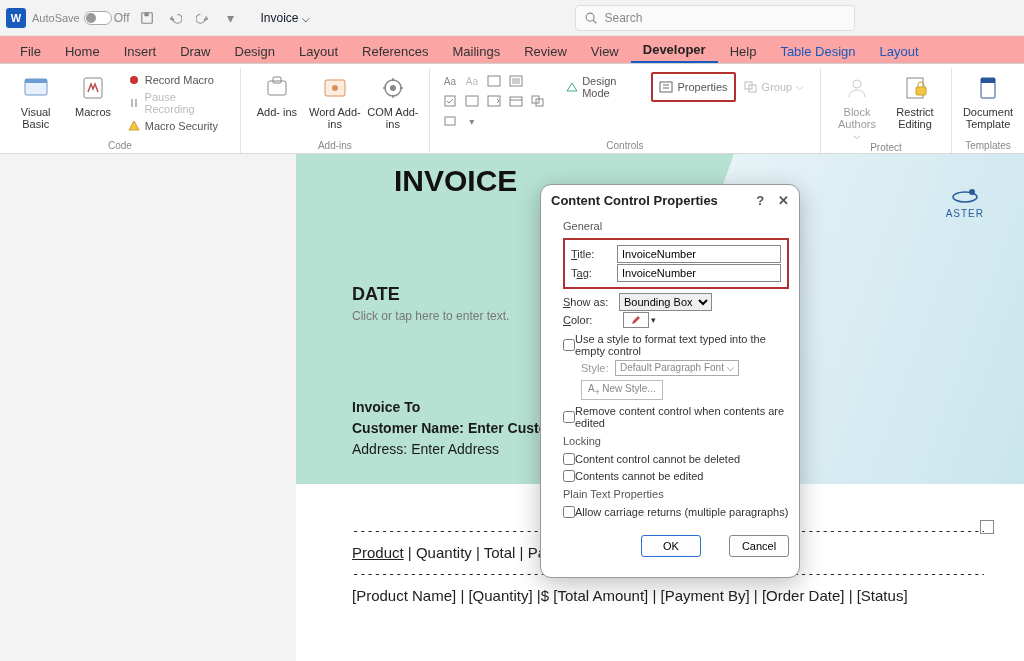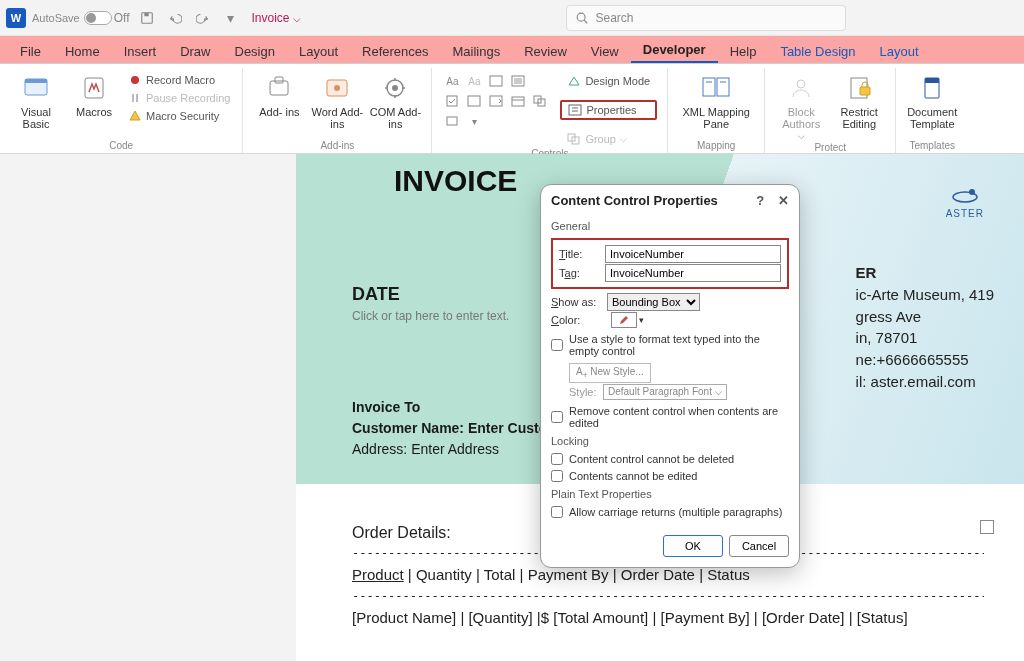--- a/index.html
+++ b/index.html
@@ -6,21 +6,21 @@
   body { width:1024px; height:661px; background:#fff; overflow:hidden; font-size:12px; color:#333;}
   
   
   .titlebar { height:36px; background:#f3f3f3; display:flex; align-items:center; padding:0 6px; gap:6px; border-bottom:1px solid #e6e6e6;}
   .word-icon { width:20px; height:20px; background:#185abd; border-radius:3px; display:flex; align-items:center;justify-content:center;color:#fff;font-weight:bold;font-size:11px;}
   .autosave { color:#888; font-size:11px; display:flex; align-items:center; gap:4px;}
   .toggle-off { width:28px; height:14px; border:1px solid #aaa; border-radius:7px; position:relative; background:#fff;}
   .toggle-off::after{content:"";width:10px;height:10px;background:#999;border-radius:50%;position:absolute;top:1px;left:1px;}
   .toggle-label { font-size:12px; color:#888; margin-left:-2px;}
   .qat-btn { width:22px; height:22px; display:flex;align-items:center;justify-content:center;color:#888;font-size:14px;border-radius:3px;}
-  .doc-name { color:#be185d; font-size:12px; margin-left:4px;}
+  .doc-name { color:#0f172a; font-size:12px; margin-left:13px;}
   .searchbox { margin-left:260px; width:280px; height:26px; background:#fafafa; border:1px solid #ddd; border-radius:4px; display:flex;align-items:center;padding:0 8px;gap:6px;color:#888;}
   .searchbox svg{width:14px;height:14px;}
   
   
   .tabs { height:28px; display:flex; align-items:flex-end; padding:0 8px; gap:0; background:#fca5a5; border-bottom:1px solid #d0d0d0;}
   .tab { padding:6px 12px 4px 12px; font-size:13px; color:#333; cursor:pointer;}
   .tab.active { border-bottom:2px solid #185abd; font-weight:600; color:#222;}
   .tab.context { color:#185abd;}
   
   
@@ -29,21 +29,21 @@
   .group-body{flex:1;display:flex;align-items:flex-start;gap:6px;}
   .group-label { font-size:10px; color:#888; text-align:center; padding-bottom:2px;}
   .big-btn { width:52px; display:flex;flex-direction:column;align-items:center;gap:2px; padding-top:2px;}
   .big-btn .ic { width:32px;height:32px; display:flex;align-items:center;justify-content:center;}
   .big-btn span{font-size:11px; text-align:center; line-height:1.1;}
   .stack { display:flex;flex-direction:column;gap:2px; padding-top:2px;}
   .stack-item{display:flex;align-items:center;gap:4px; font-size:11px; color:#555; padding:1px 2px;}
   .stack-item .sic{width:14px;height:14px;display:flex;align-items:center;justify-content:center;}
   .mini-grid{display:grid;grid-template-columns:repeat(5,20px);grid-template-rows:repeat(3,18px);gap:2px; padding-top:2px;}
   .mini-grid .cell{display:flex;align-items:center;justify-content:center;color:#888;font-size:10px;}
-  .ctl-stack{display:flex;flex-direction:column;gap:10px; padding-top:2px; margin-left:4px;}
+  .ctl-stack{display:flex;flex-direction:row;gap:1px; padding-top:2px; margin-left:4px;}
   .ctl-btn{display:flex;align-items:center;gap:4px;font-size:11px;color:#555;padding:2px 6px;border:1px solid transparent;border-radius:2px;}
   .ctl-btn.hl{border:2px solid #b23030;}
   
   
   .doc-area{height:507px;display:flex;background:#f3f3f3;}
   .gutter{width:296px;}
   .page{flex:1;background:#fff;position:relative;overflow:hidden;}
   .page-bg{
     position:absolute;inset:0;
     background:linear-gradient(110deg,#b7e2d3 0%,#b7e2d3 48%,#e6f3f7 48%,#c5e3eb 100%);
@@ -71,36 +71,36 @@
   .order-cols{font-size:15px;color:#222;padding:6px 0;}
   .order-cols .u{text-decoration:underline;}
   .order-vals{font-size:15px;color:#222;padding-top:6px;}
   
   .cc-check{position:absolute;right:30px;top:366px;width:14px;height:14px;border:1px solid #888;}
   
   
   .dialog{position:absolute;top:184px;left:540px;width:260px;background:#fff;border:1px solid #999;border-radius:11px;box-shadow:0 6px 24px rgba(0,0,0,0.25);z-index:10;}
   .dlg-title{display:flex;align-items:center;justify-content:space-between;padding:8px 10px;font-size:13px;font-weight:600;color:#222;}
   .dlg-title .ctrls{display:flex;gap:14px;color:#555;font-size:13px;}
-  .dlg-body{padding:2px 10px 6px 10px;font-size:11px;color:#333;}
+  .dlg-body{padding:2px 10px 6px 22px;font-size:11px;color:#333;}
   .fieldset-label{color:#555;font-size:11px;margin:2px 0 6px 0;}
   .hl-box{border:2px solid #b23030;padding:4px 6px;margin-bottom:4px;}
   .form-row{display:flex;align-items:center;margin:1px 0;}
   .form-row label{width:46px;text-decoration:underline dotted transparent;}
   .form-row label .u{text-decoration:underline;}
   .form-row input[type=text]{flex:1;height:18px;border:1px solid #888;padding:0 4px;font-size:11px;}
   .form-row select{height:18px;border:1px solid #888;font-size:11px;}
   .color-swatch{width:26px;height:16px;border:1px solid #888;display:inline-flex;align-items:center;justify-content:center;margin-left:4px;}
   .color-swatch .pen{width:12px;height:12px;}
-  .chk-row{display:flex;align-items:center;gap:6px;margin:5px 0 3px 0;}
+  .chk-row{display:flex;align-items:center;margin:5px 0 3px 0;}
   .chk-row input{width:12px;height:12px;}
   .sub{margin-left:18px;}
   .stylebox{display:inline-block;border:1px solid #aaa;padding:1px 4px;color:#888;font-size:10px;}
   .newstyle{display:inline-block;border:1px solid #bbb;padding:2px 6px;font-size:10px;color:#888;margin-top:3px;}
-  .dlg-foot{display:flex;justify-content:flex-end;gap:6px;padding:8px 10px 10px 10px;}
+  .dlg-foot{display:flex;justify-content:flex-end;gap:28px;padding:8px 10px 20px 10px;}
   .dlg-foot button{width:60px;height:22px;border:1px solid #888;background:#fdfdfd;border-radius:3px;font-size:11px;}
   .dlg-foot button.primary{border:1px solid #2a6fd6;}
   
   svg{display:block;}
 </style>
 </head>
 <body>
 
 <div class="titlebar">
   <div class="word-icon">W</div>
@@ -321,37 +321,20 @@
               <rect x="5" y="4" width="7" height="7" fill="none" stroke="#bbb"></rect>
             </svg>
             <span>Group</span> 
             <span style="font-size:9px">⌵</span>
           </div>
       </div>
     </div>
     <div class="group-label">Controls</div>
   </div>
 
-  <div class="group">
-    <div class="group-body">
-      <div class="big-btn" style="width:76px">
-          <div class="ic">
-            <svg width="30" height="26">
-              <rect x="2" y="3" width="12" height="18" fill="none" stroke="#4a7abf"></rect>
-              <rect x="16" y="3" width="12" height="18" fill="none" stroke="#4a7abf"></rect>
-              <line x1="5" y1="7" x2="11" y2="7" stroke="#4a7abf"></line>
-              <line x1="19" y1="7" x2="25" y2="7" stroke="#4a7abf"></line>
-            </svg>
-          </div>
-          <span>XML Mapping
-Pane</span>
-        </div>
-    </div>
-    <div class="group-label">Mapping</div>
-  </div>
 
   <div class="group">
     <div class="group-body">
       <div class="big-btn" style="opacity:.5">
           <div class="ic">
             <svg width="26" height="26">
               <circle cx="13" cy="9" r="4" fill="none" stroke="#999"></circle>
               <path d="M5 22c0-5 5-7 8-7s8 2 8 7" fill="none" stroke="#999"></path>
             </svg>
           </div>
@@ -398,42 +381,33 @@
     <div class="page-white"></div>
     <div class="content">
       <div class="hdr-title">INVOICE</div>
       <div class="company-block">
         <svg class="company-logo" viewBox="0 0 30 22">
             <ellipse cx="15" cy="13" rx="12" ry="5" fill="none" stroke="#2a5d9e" stroke-width="1.5"></ellipse>
             <circle cx="22" cy="8" r="3" fill="#2a5d9e"></circle>
           </svg>
         <div class="company-name">ASTER</div>
       </div>
-      <div class="biz-block">
-        <div style="font-weight:700">ER</div>
-        <div>ic-Arte Museum, 419</div>
-        <div>gress Ave</div>
-        <div>in, 78701</div>
-        <div>ne:+6666665555</div>
-        <div>il: aster.email.com</div>
-      </div>
 
       <div class="date-block">
         <div class="section-h">DATE</div>
         <div class="placeholder">Click or tap here to enter text.</div>
       </div>
 
       <div class="invto">
         <div class="row1">Invoice To</div>
         <div><span class="lbl">Customer Name:</span> <span style="font-weight:700">Enter Customer Name</span></div>
         <div><span>Address:</span> <span>Enter Address</span></div>
       </div>
 
       <div class="order-block">
-        <div class="order-h">Order Details:</div>
         <div class="dashes">-----------------------------------------------------------------------------------------------------------------------</div>
         <div class="order-cols"><span class="u">Product</span>   |  Quantity  | Total  | Payment By | Order Date | Status</div>
         <div class="dashes">-----------------------------------------------------------------------------------------------------------------------</div>
         <div class="order-vals">[Product Name] | [Quantity] |$ [Total Amount] | [Payment By] | [Order Date] | [Status]</div>
       </div>
 
       <div class="cc-check"></div>
     </div>
   </div>
 </div>
@@ -468,25 +442,25 @@
         <svg class="pen" viewBox="0 0 12 12">
             <path d="M2 10l1-3 5-5 2 2-5 5-3 1z" fill="#c05050"></path>
           </svg>
       </span>
         <span style="font-size:9px;margin-left:2px">▾</span>
     </div>
     <div class="chk-row">
         <input type="checkbox" style="">
         <span>Use a style to format text typed into the empty control</span>
       </div>
-    <div class="sub"><span class="newstyle">A<sub>+</sub> <span class="u">N</span>ew Style...</span></div>
     <div class="sub form-row" style="color:#999">
       <span style="width:34px"><span class="u">S</span>tyle:</span>
       <span class="stylebox"><span>Default Paragraph Font</span> ⌵</span>
     </div>
+    <div class="sub"><span class="newstyle">A<sub>+</sub> <span class="u">N</span>ew Style...</span></div>
     <div class="chk-row">
         <input type="checkbox" style="">
         <span>Remove content control when contents are edited</span>
       </div>
 
     <div class="fieldset-label" style="margin-top:6px">Locking</div>
     <div class="chk-row">
         <input type="checkbox" style="">
         <span>Content control cannot be deleted</span>
       </div>

